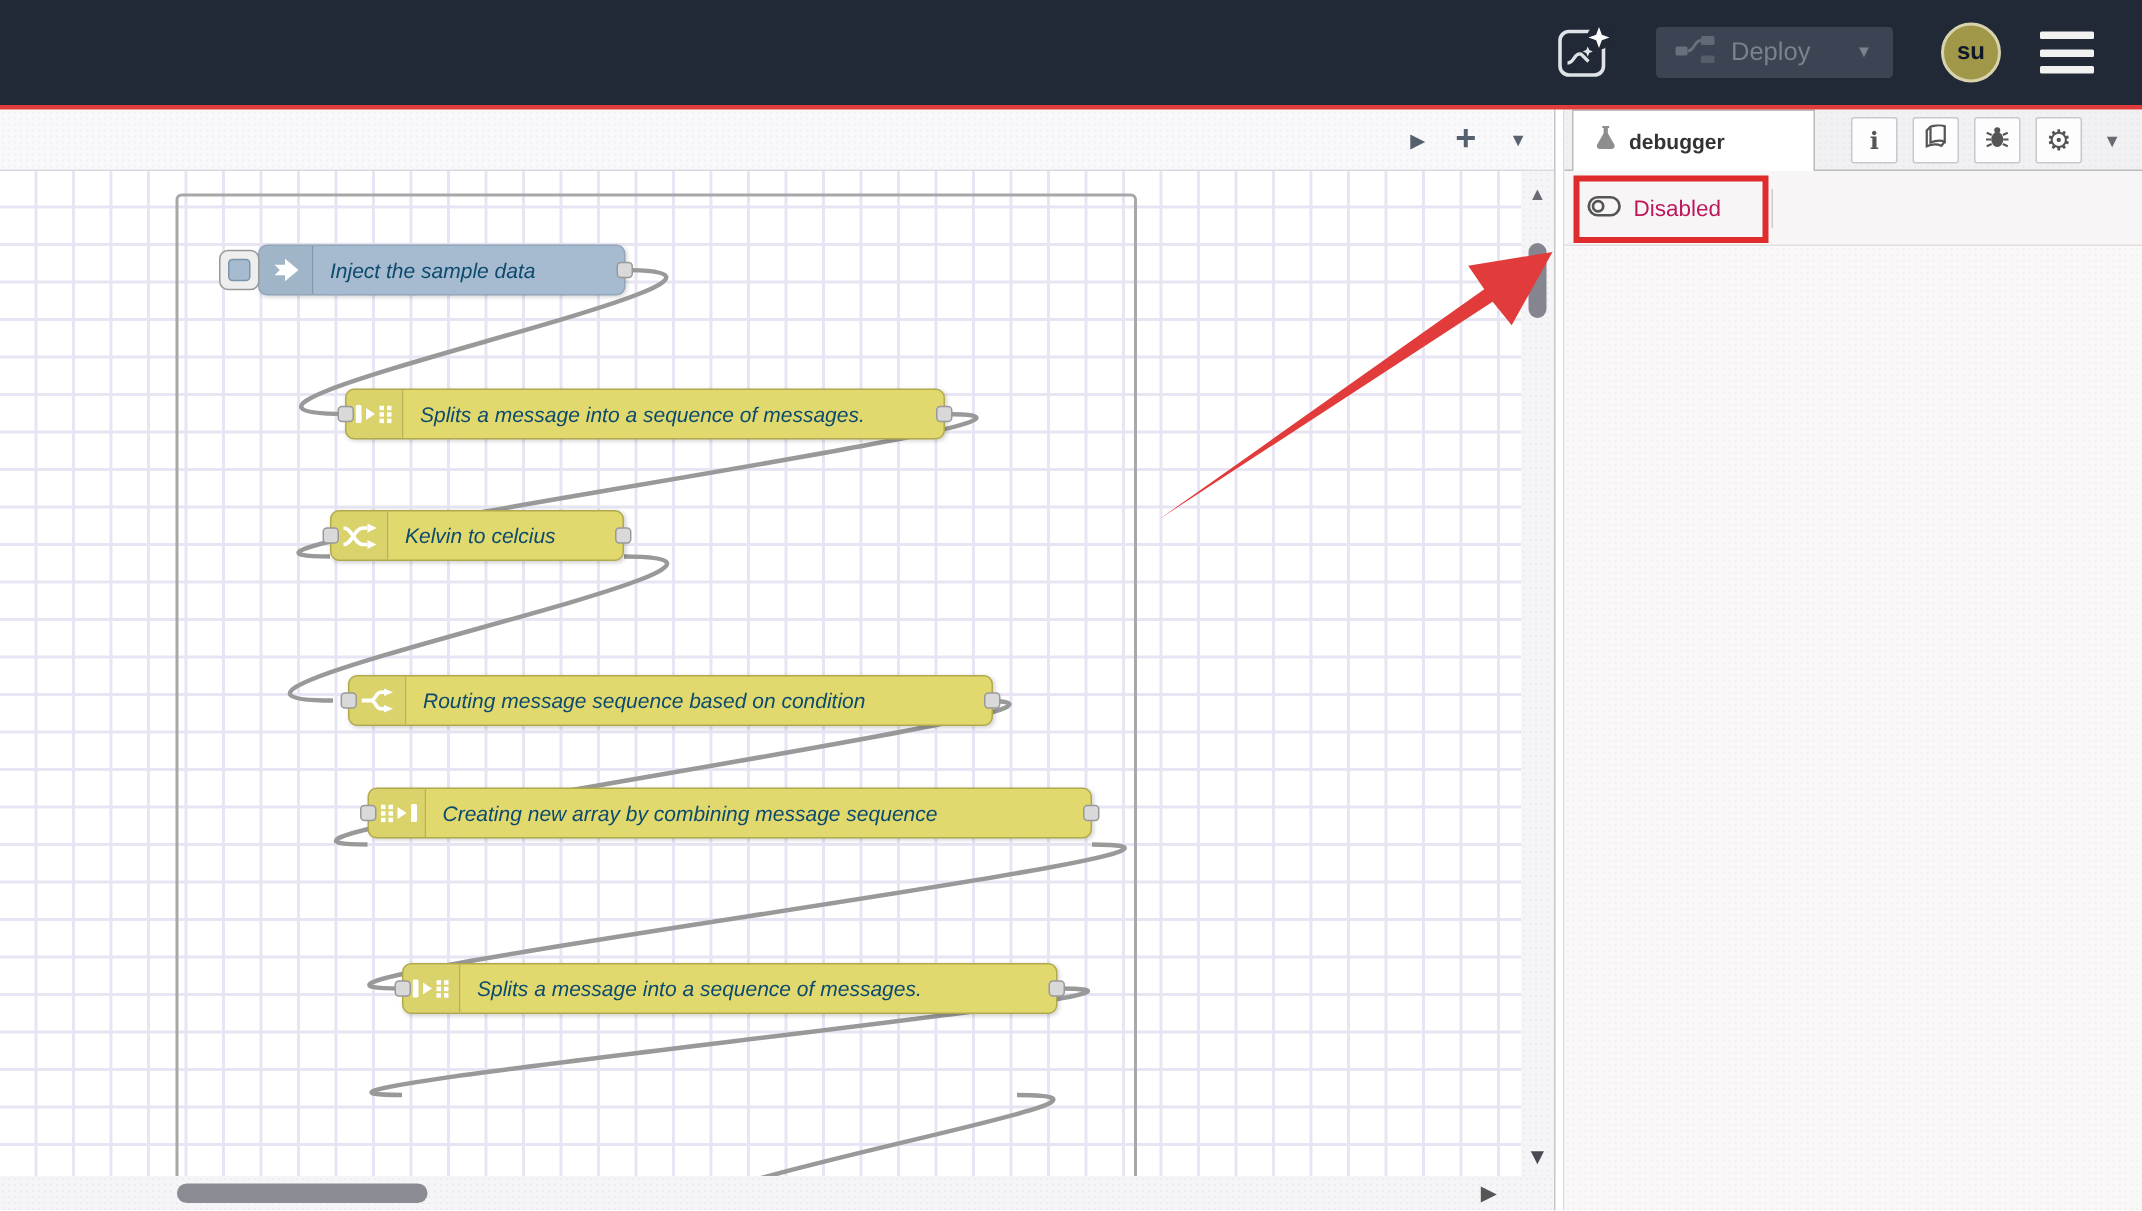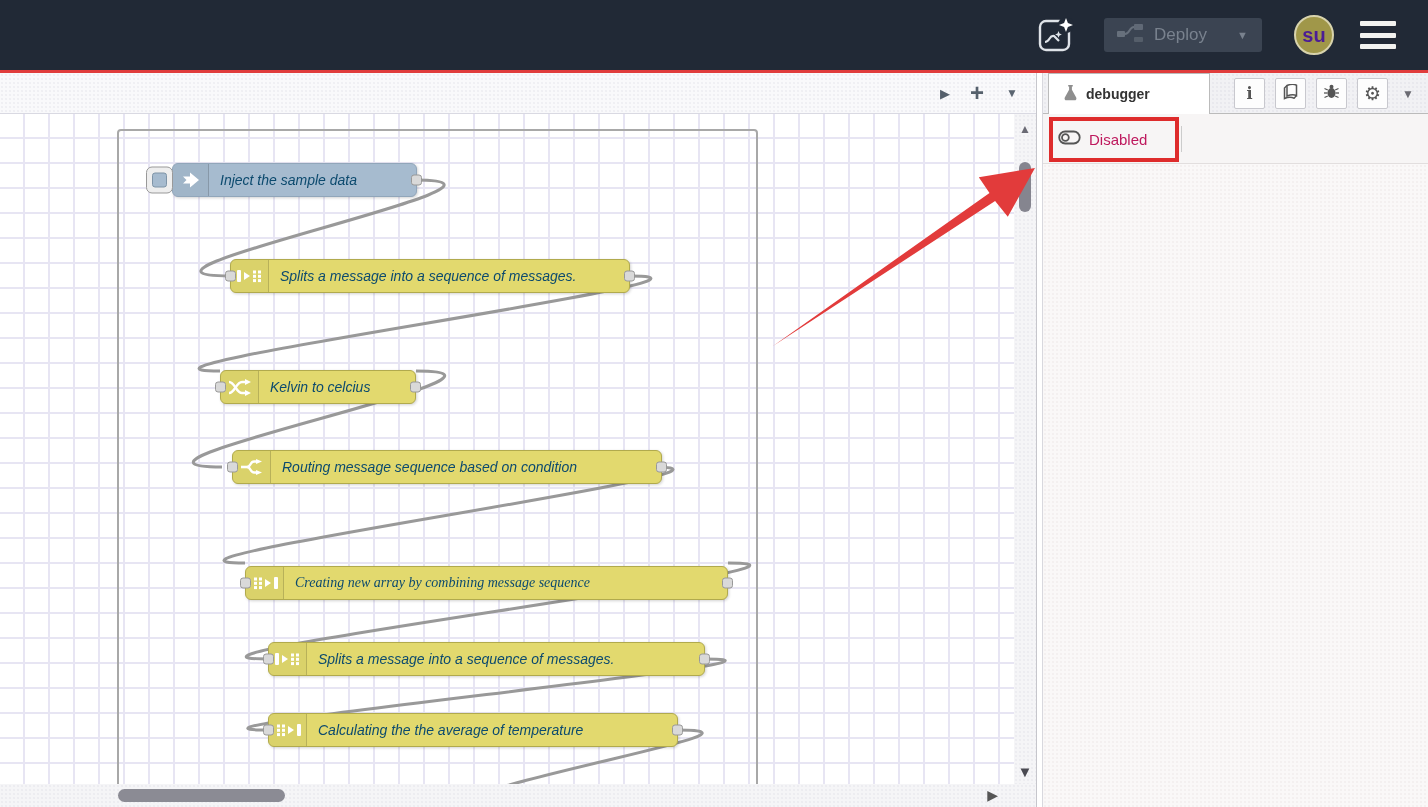--- a/index.html
+++ b/index.html
@@ -15,21 +15,21 @@
   .hdr-right { position:absolute; right:0; top:0; height:70px; display:flex;
                align-items:center; }
   .ai-btn { width:40px; height:40px; margin-right:28px; display:flex;
             align-items:center; justify-content:center; cursor:pointer; }
   .deploy-btn { width:158px; height:34px; background:#3b4452; border-radius:3px;
                 display:flex; align-items:center; margin-right:32px; cursor:default; }
   .deploy-icon { margin-left:12px; }
   .deploy-label { color:#79828e; font-size:17px; margin-left:10px; flex:1; }
   .deploy-chevron { color:#79828e; font-size:11px; padding:0 14px 0 10px; }
   .avatar { width:40px; height:40px; border-radius:50%; background:#a09749;
-            border:2px solid #d8d3ad; color:#4c1d95; font-size:20px; font-weight:bold;
+            border:2px solid #d8d3ad; color:#0f172a; font-size:16px; font-weight:bold;
             display:flex; align-items:center; justify-content:center;
             margin-right:26px; cursor:pointer; }
   .menu-btn { width:36px; height:28px; display:flex; flex-direction:column;
               justify-content:space-between; margin-right:32px; cursor:pointer; }
   .menu-btn span { display:block; height:5px; border-radius:1px; background:#f2f2f0; }
 
   
   .main { position:absolute; top:73px; left:0; width:1428px; height:734px; }
 
   .workspace { position:absolute; left:0; top:0; width:1036px; height:734px; }
@@ -229,21 +229,21 @@
               <rect x="16" y="10.1" width="3" height="3"></rect>
                   <rect x="21" y="10.1" width="3" height="3"></rect>
                 </g>
             </svg>
           </div>
           <div class="node-label">Splits a message into a sequence of messages.</div>
           <div class="port port-in"></div>
           <div class="port port-out"></div>
         </div>
 
-        <div class="node node-yellow" style="left:220px; top:256px; width:196px;">
+        <div class="node node-yellow" style="left:220px; top:226px; width:196px;">
           <div class="icon-region">
             <svg width="24" height="17" viewBox="0 0 24 17">
               <path d="M1 14 C7 14 8 3 14 3 H17" fill="none" stroke="#fff" stroke-width="2.4"></path>
               <path d="M17 0 L23 3 L17 6 Z" fill="#fff"></path>
               <path d="M1 3 C7 3 8 14 14 14 H17" fill="none" stroke="#fff" stroke-width="2.4"></path>
               <path d="M17 11 L23 14 L17 17 Z" fill="#fff"></path>
             </svg>
           </div>
           <div class="node-label">Kelvin to celcius</div>
           <div class="port port-in"></div>
@@ -258,21 +258,21 @@
               <path d="M15 1 L21 3.5 L15 6 Z" fill="#fff"></path>
               <path d="M6 9 C10 9 9 14.5 13 14.5 H15" stroke="#fff" stroke-width="2.4" fill="none"></path>
               <path d="M15 12 L21 14.5 L15 17 Z" fill="#fff"></path>
             </svg>
           </div>
           <div class="node-label">Routing message sequence based on condition</div>
           <div class="port port-in"></div>
           <div class="port port-out"></div>
         </div>
 
-        <div class="node node-yellow" style="left:245px; top:452px; width:483px;font-family:Liberation Serif, serif;">
+        <div class="node node-yellow" style="left:245px; top:411px; width:483px;">
           <div class="icon-region">
             <svg width="26" height="14" viewBox="0 0 26 14">
               <g fill="#fff">
                   <rect x="2" y="1.5" width="3" height="3"></rect>
                   <rect x="7" y="1.5" width="3" height="3"></rect>
               <rect x="2" y="5.8" width="3" height="3"></rect>
                   <rect x="7" y="5.8" width="3" height="3"></rect>
               <rect x="2" y="10.1" width="3" height="3"></rect>
                   <rect x="7" y="10.1" width="3" height="3"></rect>
                 </g>
@@ -298,39 +298,20 @@
               <rect x="16" y="10.1" width="3" height="3"></rect>
                   <rect x="21" y="10.1" width="3" height="3"></rect>
                 </g>
             </svg>
           </div>
           <div class="node-label">Splits a message into a sequence of messages.</div>
           <div class="port port-in"></div>
           <div class="port port-out"></div>
         </div>
 
-        <div class="node node-yellow" style="left:268px; top:599px; width:410px;">
-          <div class="icon-region">
-            <svg width="26" height="14" viewBox="0 0 26 14">
-              <g fill="#fff">
-                  <rect x="2" y="1.5" width="3" height="3"></rect>
-                  <rect x="7" y="1.5" width="3" height="3"></rect>
-              <rect x="2" y="5.8" width="3" height="3"></rect>
-                  <rect x="7" y="5.8" width="3" height="3"></rect>
-              <rect x="2" y="10.1" width="3" height="3"></rect>
-                  <rect x="7" y="10.1" width="3" height="3"></rect>
-                </g>
-              <path d="M13 3 L19 7 L13 11 Z" fill="#fff"></path>
-              <rect x="22" y="1" width="4" height="12" rx="1" fill="#fff"></rect>
-            </svg>
-          </div>
-          <div class="node-label">Calculating the the average of temperature</div>
-          <div class="port port-in"></div>
-          <div class="port port-out"></div>
-        </div>
 
       </div>
 
       <div class="vscroll">
         <div class="vup">▲</div>
         <div class="vthumb"></div>
         <div class="vdown">▼</div>
       </div>
 
       <div class="hscroll">

